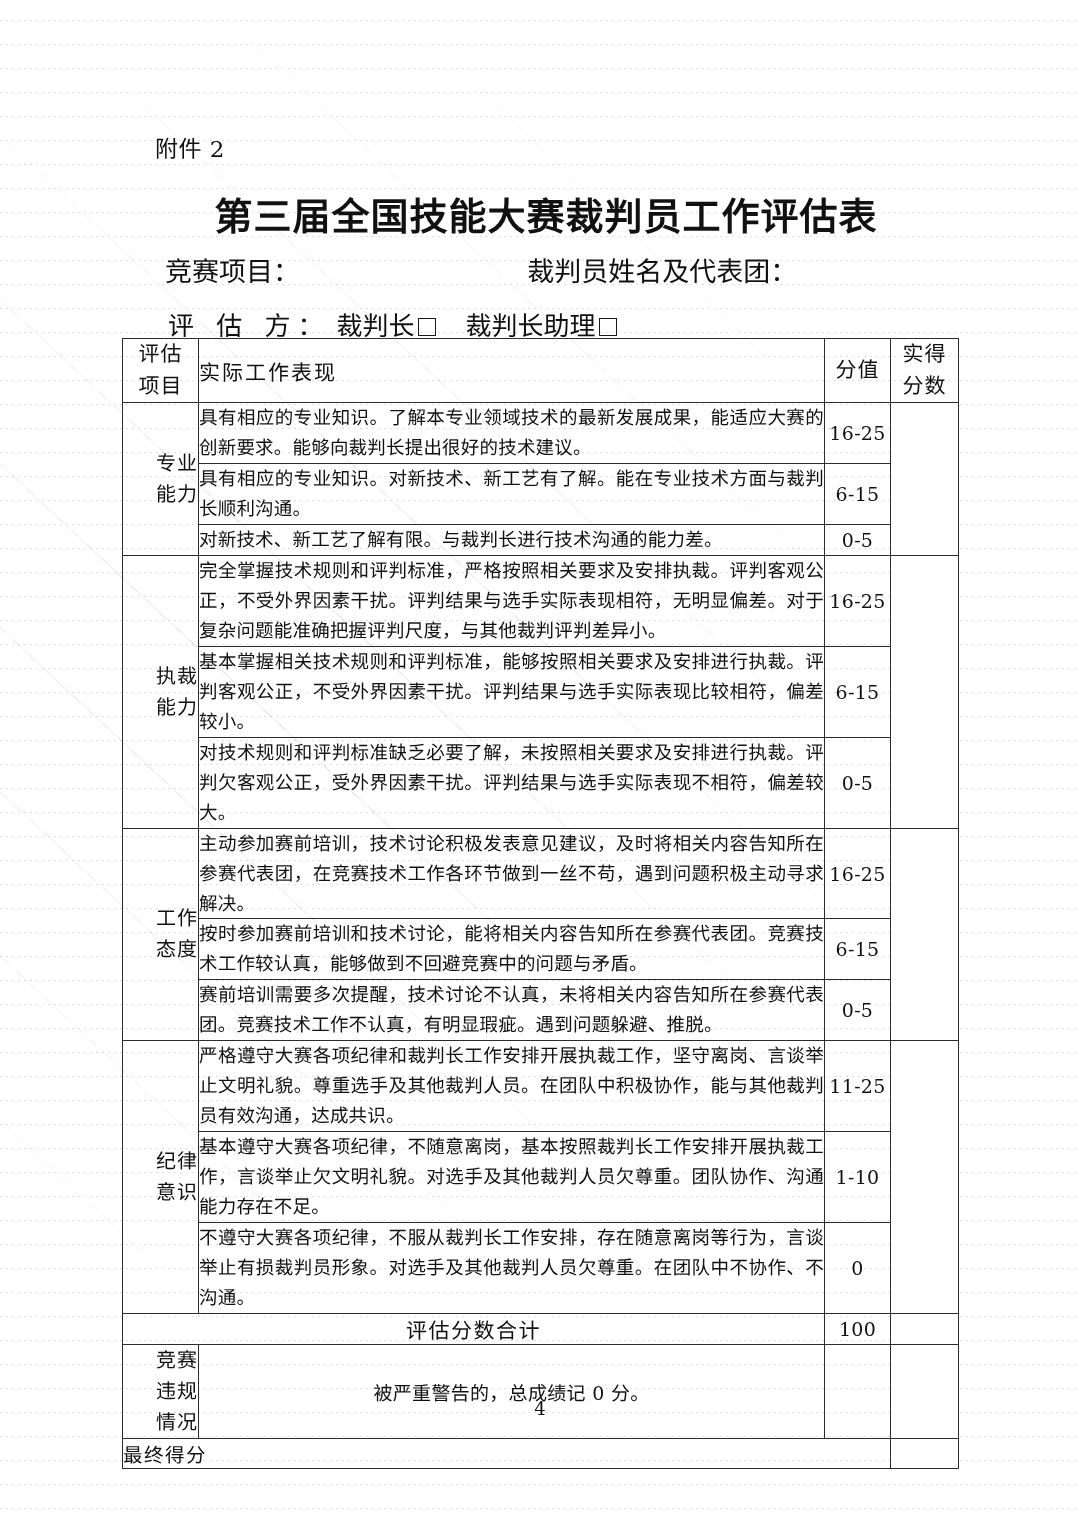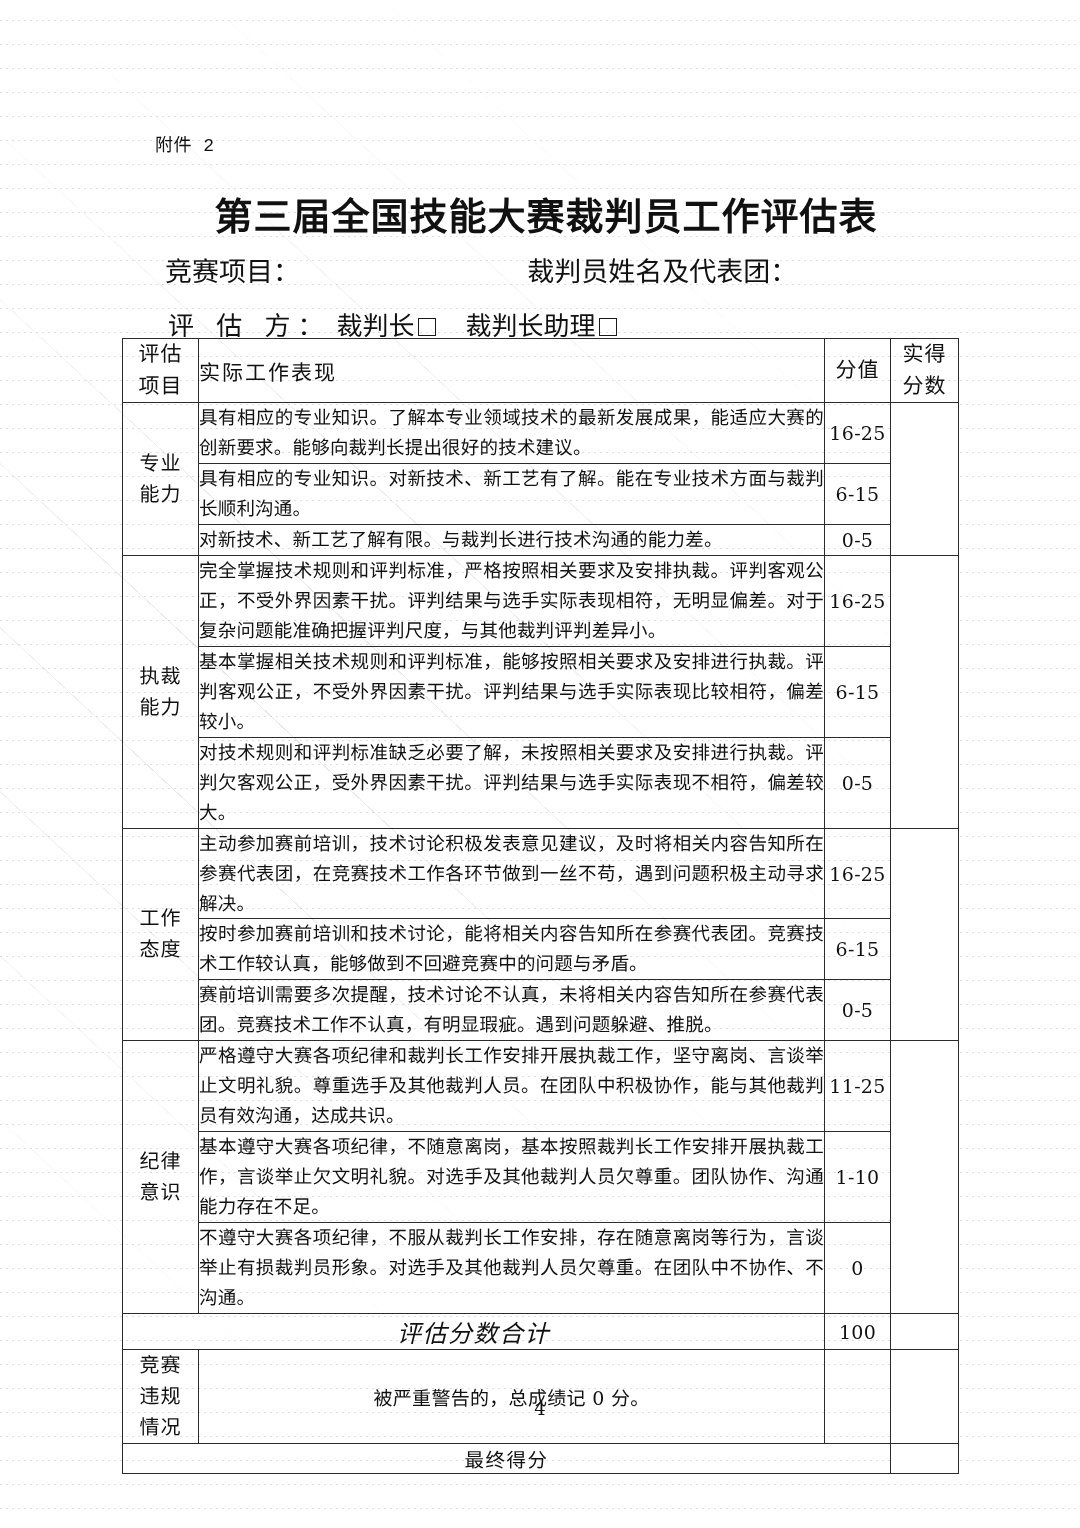--- a/index.html
+++ b/index.html
@@ -65,25 +65,24 @@
     position: relative;
     z-index: 2;
     padding: 0;
   }
 
   
   .attach-label {
     position: absolute;
     left: 155px;
     top: 135px;
-    font-size: 18px;
+    font-size: 23px;
     line-height: 1.25;
     letter-spacing: 0.5px;
     white-space: nowrap;
-    font-family: Liberation Mono, monospace;
   }
   .doc-title {
     position: absolute;
     left: 0;
     right: 0;
     top: 186px;
     text-align: center;
     font-size: 38px;
     font-weight: bold;
     letter-spacing: 1px;
@@ -135,21 +134,21 @@
     padding: 0;
     vertical-align: middle;
     font-weight: normal;
   }
   .col-cat   { width: 76px; }
   .col-desc  { width: 626px; }
   .col-score { width: 66px; }
   .col-got   { width: 68px; }
 
   .cat-cell {
-    text-align: center;
+    text-align: right;
     font-size: 20px;
     line-height: 1.55;
     letter-spacing: 1px;
     padding: 4px 2px;
   }
   .cat-cell span { display: block; }
 
   .hdr-cell {
     text-align: center;
     font-size: 21px;
@@ -175,33 +174,31 @@
   .score-cell {
     text-align: center;
     font-size: 19px;
     letter-spacing: 0.3px;
     margin-left: 14px;
   }
   .got-cell { background: #ffffff; }
 
   .total-label-cell {
     text-align: center;
-    font-size: 24px;
+    font-size: 21px;
     letter-spacing: 1.5px;
     padding: 11px 0;
-    font-style: italic;
   }
   .violation-desc {
     text-align: center;
     font-size: 19px;
     padding: 8px 10px;
     letter-spacing: 0.3px;
   }
   .final-cell {
-    text-align: center;
     font-size: 19.5px;
     letter-spacing: 1.5px;
     padding: 17px 0;
   }
 
   
   #page-number {
     position: absolute;
     top: 1398px;
     left: 0;

